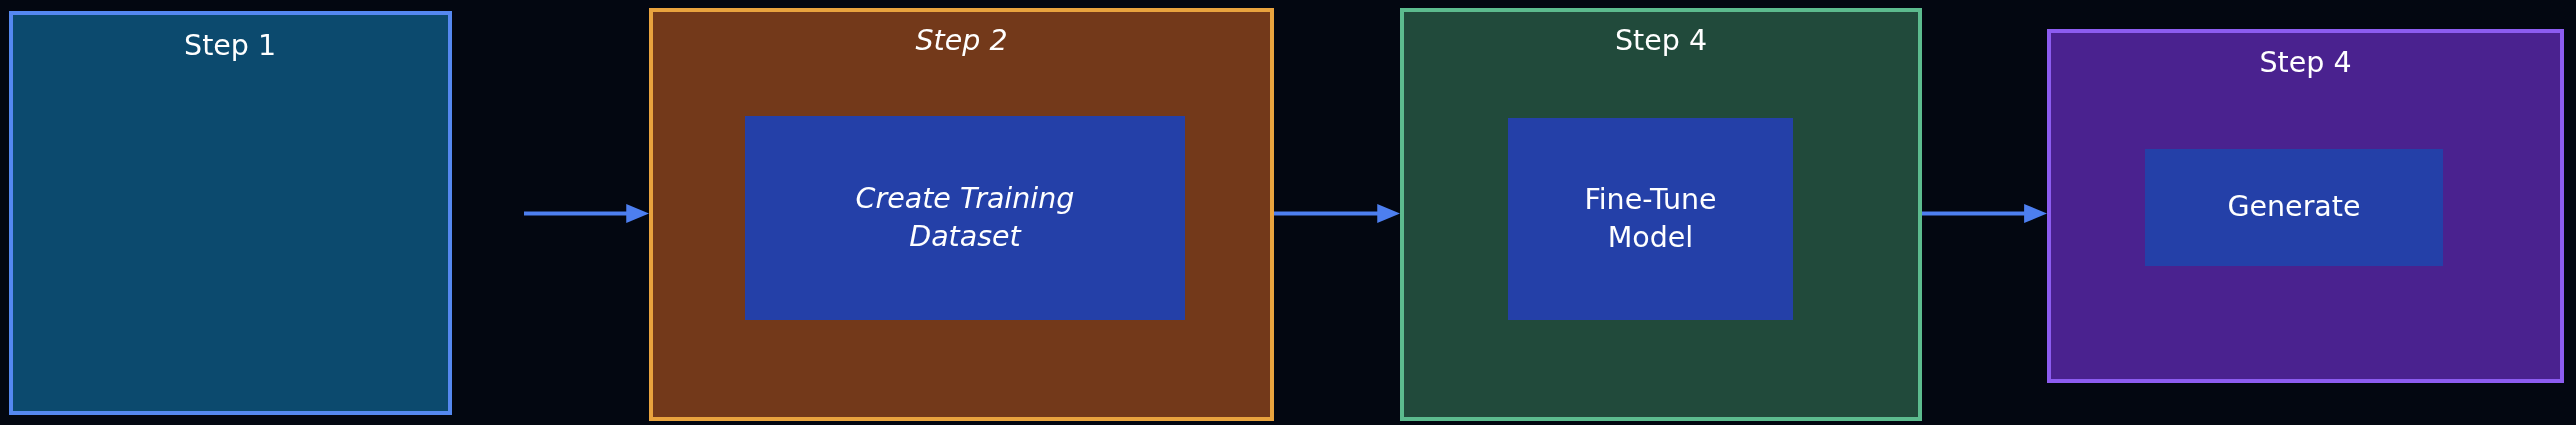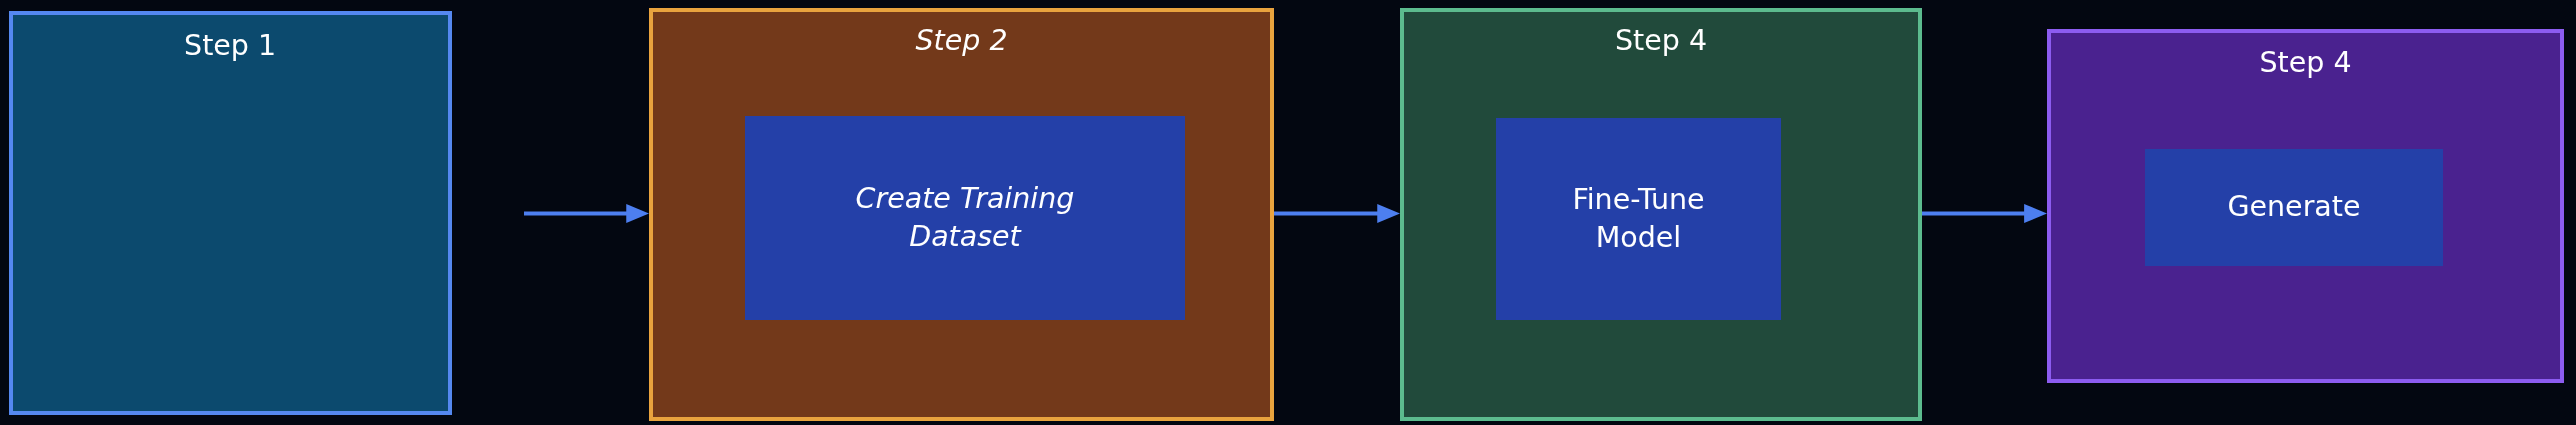--- a/index.html
+++ b/index.html
@@ -64,21 +64,21 @@
   #step-3 { left: 1400px; top: 7.6px;   width: 522px; height: 413px; background: #214a3b; border-color: #5cbb8e; border-width: 4.8px; }
   #step-4 { left: 2047px; top: 28.5px;  width: 517px; height: 354px; background: #4a228f; border-color: #8c5cf0; border-width: 4.8px; }
 
   #step-1 .step-title { top: 17px; }
   #step-2 .step-title { top: 15px; }
   #step-3 .step-title { top: 15px; }
   #step-4 .step-title { top: 16px; }
 
   #task-1 { left: 96px;  top: 103px; width: 192px; height: 200px; }
   #task-2 { left: 92px;   top: 104px; width: 440px; height: 204px; justify-content: center; }
-  #task-3 { left: 92px;  top: 106px; width: 285px; height: 202px; }
+  #task-3 { left: 104px;  top: 106px; width: 285px; height: 202px; }
   #task-4 { left: 94px;   top: 116px; width: 298px; height: 117px; }
 
   #arrow-1 { left: 524px;  top: 202px; width: 125px; }
   #arrow-2 { left: 1274px; top: 202px; width: 126px; }
   #arrow-3 { left: 1922px; top: 202px; width: 125px; }
 </style>
 </head>
 <body>
 
 <div id="canvas">

